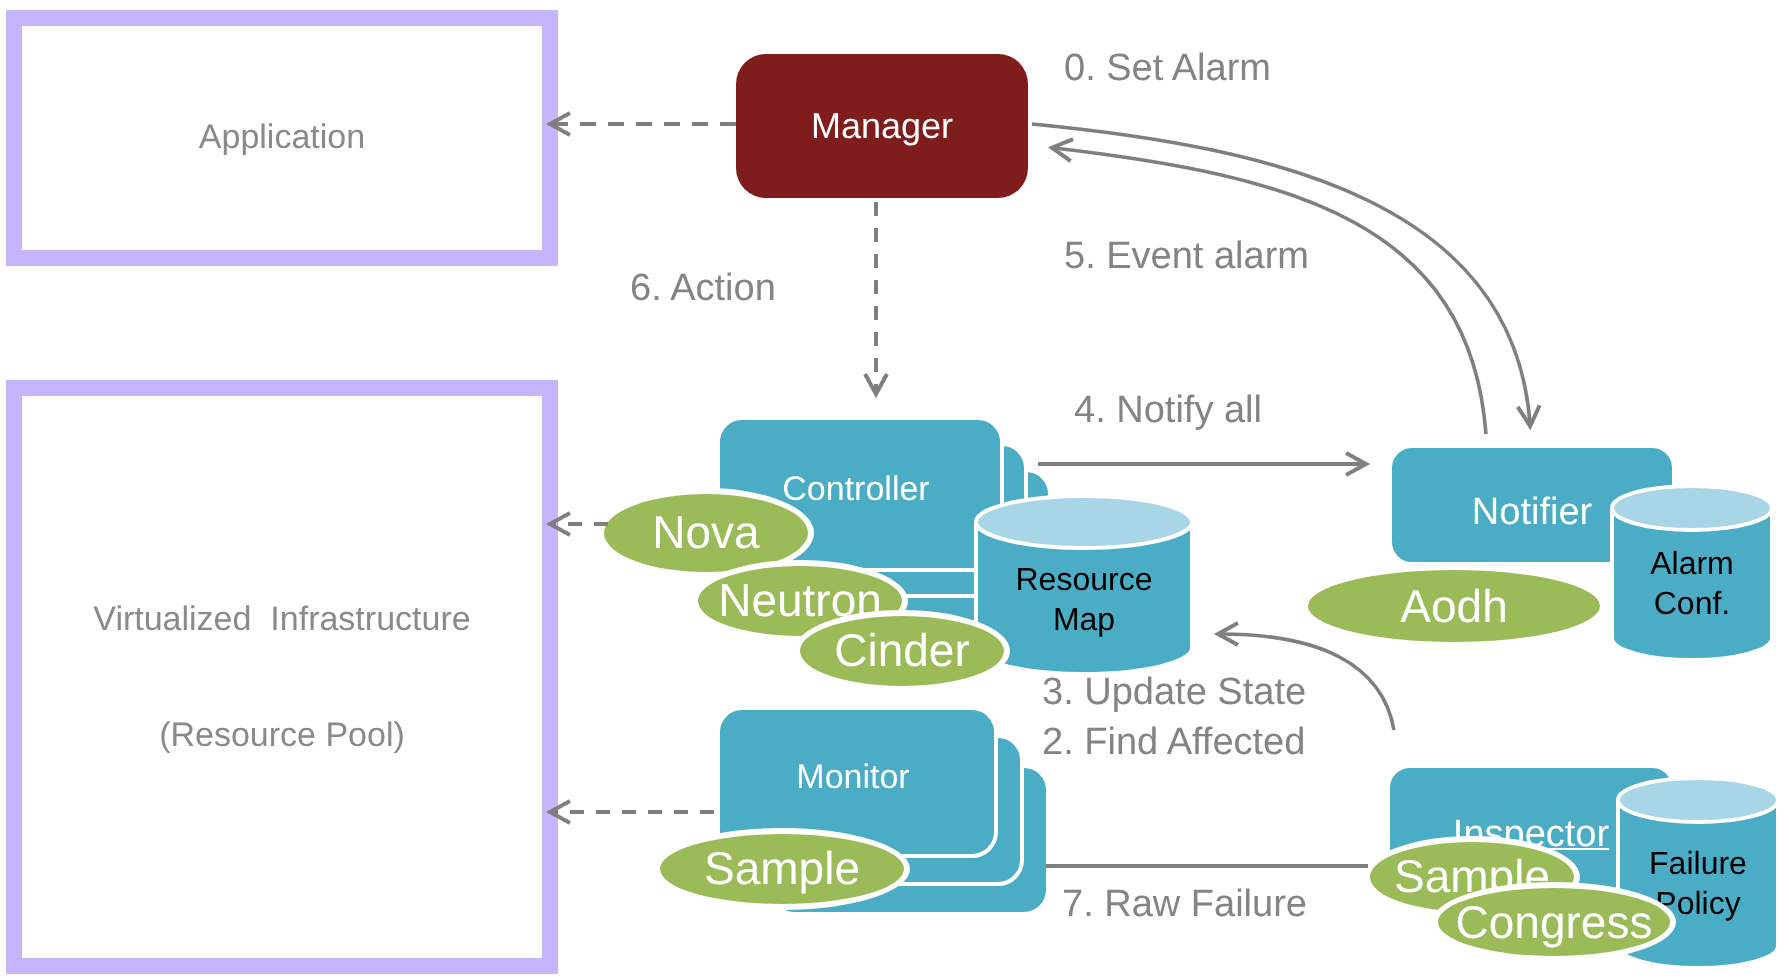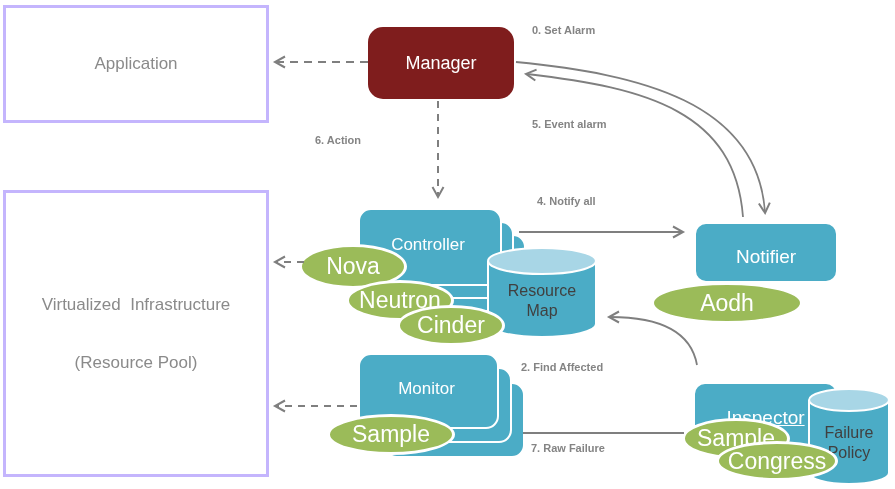--- a/index.html
+++ b/index.html
@@ -2,21 +2,21 @@
 <html><head>
 <meta charset="utf-8">
 <style>
   html,body{margin:0;padding:0;background:#fff;}
   .stage{
     position:relative;width:895px;height:489px;background:#fff;overflow:hidden;
     font-family:"Liberation Sans", sans-serif;
   }
   
   .outline-box{
-    position:absolute;border:3px solid #c4b5fd;background:#fff;
+    position:absolute;border:8px solid #c4b5fd;background:#fff;
     display:flex;flex-direction:column;align-items:center;justify-content:center;
     color:#8a8a8a;font-size:17px;text-align:center;z-index:1;
   }
   .app-box{left:3px;top:5px;width:260px;height:112px;}
   .vi-box{left:3px;top:190px;width:260px;height:281px;line-height:25px;gap:33px;}
   .vi-box span{white-space:pre;}
   
   .manager{
     position:absolute;left:368px;top:27px;width:146px;height:72px;border-radius:15px;
     background:#7f1d1d;color:#fff;font-size:18px;display:flex;align-items:center;justify-content:center;
@@ -46,21 +46,21 @@
     color:#fff;font-size:19px;display:flex;align-items:center;justify-content:center;z-index:1;
   }
   .notifier{left:694px;top:222px;width:144px;height:61px;padding-top:8px;box-sizing:border-box;}
   .inspector{left:693px;top:382px;width:145px;height:65px;padding-top:6px;box-sizing:border-box;text-decoration:underline;}
   
   .cyl{position:absolute;z-index:4;}
   .cyl svg{display:block;}
   .cyl .cyl-label{
     position:absolute;left:0;top:0;width:100%;height:100%;box-sizing:border-box;
     display:flex;align-items:center;justify-content:center;text-align:center;
-    color:#404040;font-size:16px;line-height:20px;
+    color:#000000;font-size:16px;line-height:20px;
   }
   .cyl-resource-map{left:487px;top:247px;}
   .cyl-resource-map .cyl-label{padding-top:16px;}
   .cyl-alarm-conf{left:805px;top:242px;}
   .cyl-alarm-conf .cyl-label{padding-top:12px;}
   .cyl-failure-policy{left:808px;top:388px;}
   .cyl-failure-policy .cyl-label{padding-top:12px;}
   .cyl-label span{display:block;width:70%;margin:0 auto;}
   
   .ellipse{
@@ -72,21 +72,21 @@
   .el-neutron{left:346px;top:280px;width:108px;height:41px;}
   .el-cinder{left:397px;top:305px;width:108px;height:41px;}
   .el-sample-mon{left:327px;top:414px;width:128px;height:41px;}
   .el-aodh{left:651px;top:282px;width:152px;height:42px;}
   .el-sample-insp{left:682px;top:418px;width:108px;height:41px;}
   .el-congress{left:716px;top:441px;width:122px;height:40px;}
   
   .arrows{position:absolute;left:0;top:0;z-index:6;pointer-events:none;}
   
   .step{
-    position:absolute;color:#848484;font-size:11px;white-space:nowrap;z-index:7;font-weight:bold;
+    position:absolute;color:#848484;font-size:19px;white-space:nowrap;z-index:7;
   }
   .step-0{left:532px;top:24px;}
   .step-6{left:315px;top:119px;margin-top:15px;}
   .step-5{left:532px;top:118px;}
   .step-4{left:537px;top:195px;}
   .step-3{left:521px;top:336px;}
   .step-2{left:521px;top:361px;}
   .step-1{left:531px;top:442px;}
 </style>
 </head>
@@ -126,20 +126,29 @@
   <div class="cyl cyl-resource-map">
     <svg width="110" height="91">
       <path d="M1,14 L1,77 a54,13 0 0 0 108,0 L109,14" fill="#4BACC6" stroke="#fff" stroke-width="2"></path>
       <ellipse cx="55" cy="14" rx="54" ry="13" fill="#A8D6E6" stroke="#fff" stroke-width="2"></ellipse>
     </svg>
     <div class="cyl-label">
         <span>Resource Map</span>
       </div>
   </div>
 
+  <div class="cyl cyl-alarm-conf">
+    <svg width="82" height="89">
+      <path d="M1,12 L1,77 a40,11 0 0 0 80,0 L81,12" fill="#4BACC6" stroke="#fff" stroke-width="2"></path>
+      <ellipse cx="41" cy="12" rx="40" ry="11" fill="#A8D6E6" stroke="#fff" stroke-width="2"></ellipse>
+    </svg>
+    <div class="cyl-label">
+        <span>Alarm Conf.</span>
+      </div>
+  </div>
 
   <div class="cyl cyl-failure-policy">
     <svg width="82" height="97">
       <path d="M1,12 L1,85 a40,11 0 0 0 80,0 L81,12" fill="#4BACC6" stroke="#fff" stroke-width="2"></path>
       <ellipse cx="41" cy="12" rx="40" ry="11" fill="#A8D6E6" stroke="#fff" stroke-width="2"></ellipse>
     </svg>
     <div class="cyl-label">
         <span>Failure Policy</span>
       </div>
   </div>
@@ -189,16 +198,17 @@
 
     <path d="M743,217 C735,112 648,88 527,74" fill="none" stroke="#7f7f7f" stroke-width="1.8" marker-end="url(#arw)"></path>
 
     <path d="M697,365 C691,331 658,317 610,317" fill="none" stroke="#7f7f7f" stroke-width="1.8" marker-end="url(#arw)"></path>
   </svg>
 
   <div class="step step-0">0. Set Alarm</div>
   <div class="step step-6">6. Action</div>
   <div class="step step-5">5. Event alarm</div>
   <div class="step step-4">4. Notify all</div>
+  <div class="step step-3">3. Update State</div>
   <div class="step step-2">2. Find Affected</div>
   <div class="step step-1">7. Raw Failure</div>
 
 </div>
 
 </body></html>

